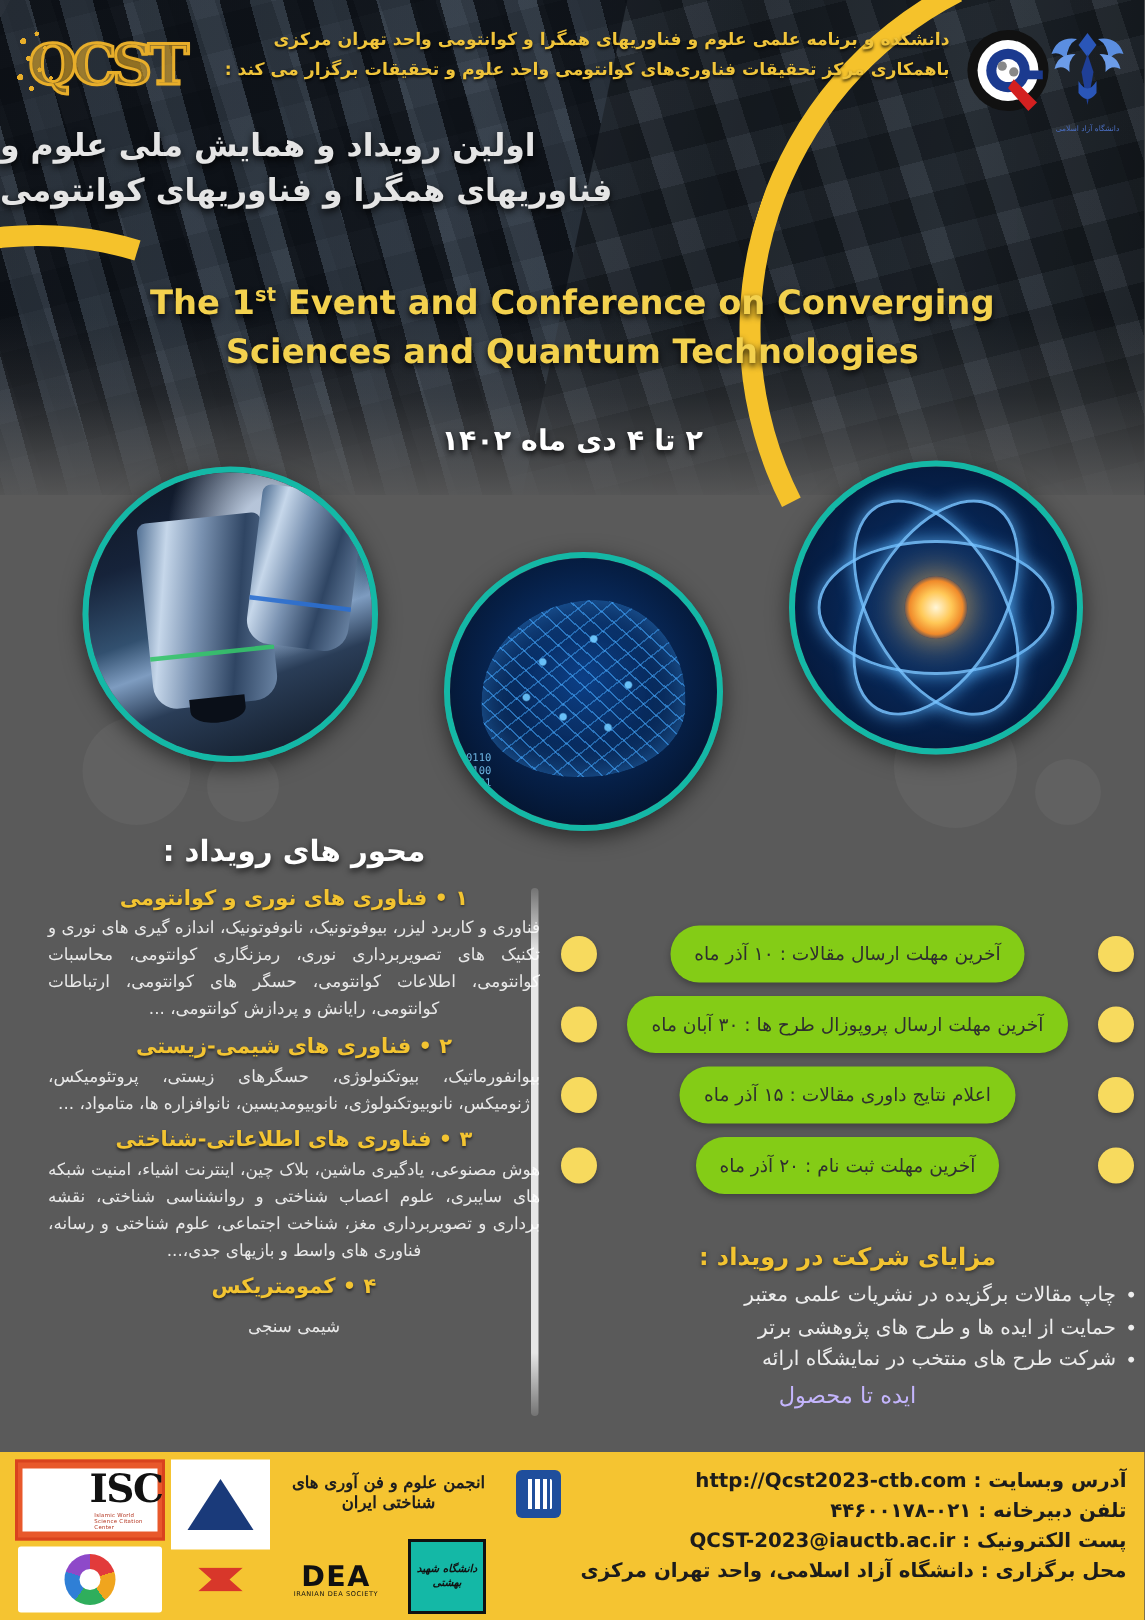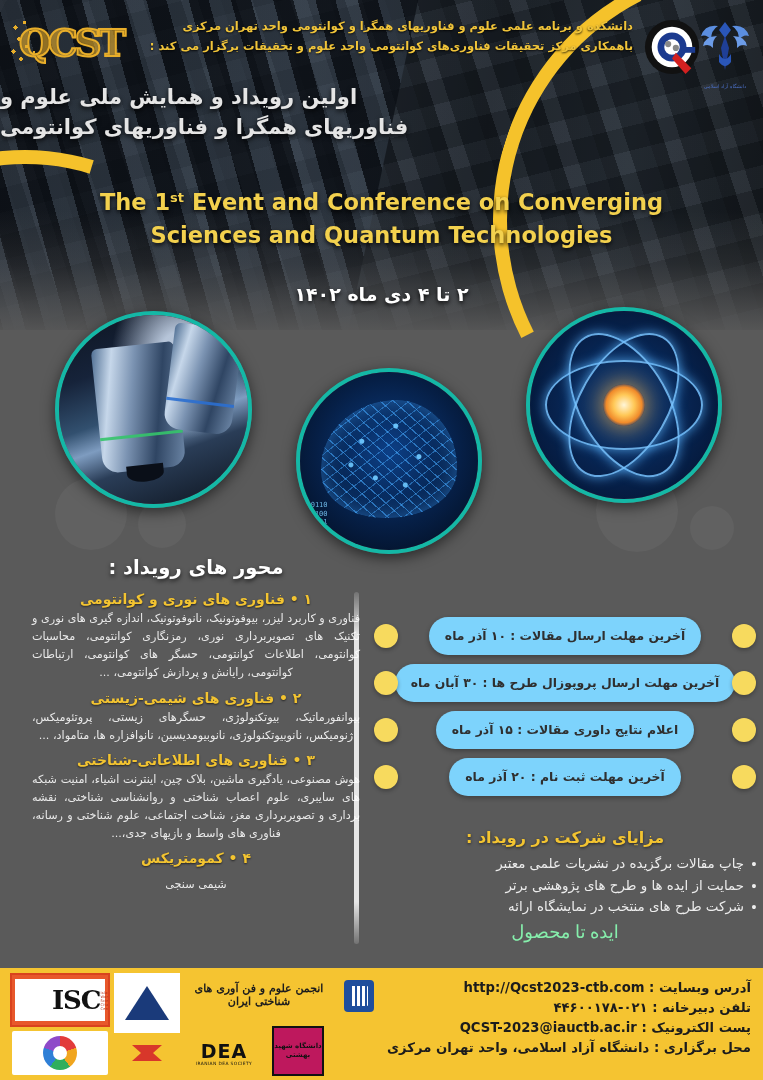--- a/index.html
+++ b/index.html
@@ -181,67 +181,67 @@
   .divider-v{
     position:absolute; left:354px; top:592px; width:5px; height:352px;
     background:linear-gradient(to bottom, rgba(255,255,255,.15), rgba(255,255,255,.85) 12%, rgba(255,255,255,.85) 88%, rgba(255,255,255,.15));
     border-radius:3px; z-index:12;
   }
 
   
   .deadlines{ position:absolute; left:372px; top:612px; width:386px; z-index:12; }
   .dl-row{ position:relative; height:47px; display:flex; align-items:center; justify-content:center; }
   .dl-pill{
-    background:#7dd3fc; color:#2f2f2f; border-radius:22px;
+    background:#84cc16; color:#2f2f2f; border-radius:22px;
     height:38px; display:flex; align-items:center; justify-content:center;
-    padding:0 16px; direction:rtl; font-size:12.4px; font-weight:bold;
+    padding:0 16px; direction:rtl; font-size:12.4px; font-weight:normal;
     box-shadow:0 2px 5px rgba(0,0,0,.3); white-space:nowrap;
   }
   .dl-dot{
     position:absolute; top:50%; margin-top:-12px; width:24px; height:24px;
     border-radius:50%; background:#f7da5e; box-shadow:0 2px 4px rgba(0,0,0,.3);
   }
   .dl-dot.l{ left:2px; }
   .dl-dot.r{ right:2px; }
 
   
   .benefits{ position:absolute; left:372px; top:828px; width:386px; z-index:12; direction:rtl; text-align:right; }
   .ben-head{ color:#f3c431; font-size:16px; font-weight:bold; text-align:center; margin-bottom:6px;
              text-shadow:0 1px 3px rgba(0,0,0,.6); }
   .ben-item{ color:#ededed; font-size:13.4px; line-height:1.62; padding-right:14px; position:relative; }
   .ben-item .bul{ position:absolute; right:0; top:1px; }
-  .ben-cont{ color:#86efac; font-size:18px; line-height:1.62; text-align:center;font-family:Liberation Serif, serif; }
+  .ben-cont{ color:#c4b5fd; font-size:15px; line-height:1.62; text-align:center; }
 
   
   .footer{
     position:absolute; left:0; bottom:0; width:763px; height:112px;
     background:#f5c431; z-index:20; display:flex; align-items:stretch;
   }
   .sponsors{ position:relative; width:336px; padding:4px 2px 2px 6px; }
   .sp{ position:absolute; background:#fff; display:flex; align-items:center; justify-content:center;
        overflow:hidden; }
   .isc{ left:10px; top:5px; width:100px; height:54px; background:#e8582b; border:2px solid #d9431e; }
-  .isc-in{ width:94%; height:84%; background:#fff; display:flex; flex-direction:row;
+  .isc-in{ width:94%; height:84%; background:#fff; display:flex; flex-direction:column;
            align-items:center; justify-content:center;padding-left:48px; }
   .isc-txt{ font-family:"DejaVu Serif", serif; font-weight:bold; font-size:26px; color:#111; letter-spacing:-1px; line-height:1; }
   .isc-sub{ font-size:3.6px; color:#b2301a; letter-spacing:.2px; margin-top:2px; }
   .sp2{ left:12px; top:63px; width:96px; height:44px; border-radius:2px; }
   .cogs{ width:34px; height:34px; border-radius:50%;
          background:conic-gradient(#e23b3b 0 20%, #f0a51e 20% 40%, #2fae5c 40% 60%, #2f7fd6 60% 80%, #8e49c9 80% 100%);
          position:relative; }
   .cogs:after{ content:""; position:absolute; inset:10px; border-radius:50%; background:#fff; }
   .sp3{ left:114px; top:5px; width:66px; height:60px; }
   .tri{ width:0; height:0; border-left:22px solid transparent; border-right:22px solid transparent;
         border-bottom:34px solid #1a3a7a; }
   .sp4{ left:118px; top:63px; width:58px; height:44px; background:transparent; }
   .bolt{ width:30px; height:16px; background:#d8372a; clip-path:polygon(0 0,100% 0,70% 50%,100% 100%,0 100%,30% 50%);}
   .dea{ left:182px; top:66px; width:84px; height:40px; background:transparent; }
   .dea-txt{ font-family:"DejaVu Sans", sans-serif; font-weight:bold; font-size:19px; color:#111; letter-spacing:1px; line-height:1; }
   .dea-sub{ font-size:4.4px; color:#111; letter-spacing:.4px; }
-  .sbu{ left:272px; top:58px; width:52px; height:50px; background:#be185d; border:2px solid #111; }
+  .sbu{ left:272px; top:58px; width:52px; height:50px; background:#14b8a6; border:2px solid #111;font-style:italic; }
   .sbu-in{ font-size:7px; color:#111; direction:rtl; text-align:center; line-height:1.25; font-weight:bold; }
   .anjoman{ position:absolute; left:186px; top:14px; width:146px; direction:rtl; text-align:center;
             font-size:11px; color:#1d1d1d; font-weight:bold; font-family:"DejaVu Serif", serif; }
 
   .contact{ flex:1; position:relative; direction:rtl; text-align:right;
             padding:8px 12px 20px 0; display:flex; flex-direction:column; justify-content:center; }
   .contact-line{ color:#1c1c1c; font-size:13.2px; font-weight:bold; line-height:1.52; }
   .contact-line .ltr{ direction:ltr; unicode-bidi:embed; display:inline-block; }
   .book-icon{
     position:absolute; right:auto; left:8px; top:12px; width:30px; height:32px;

